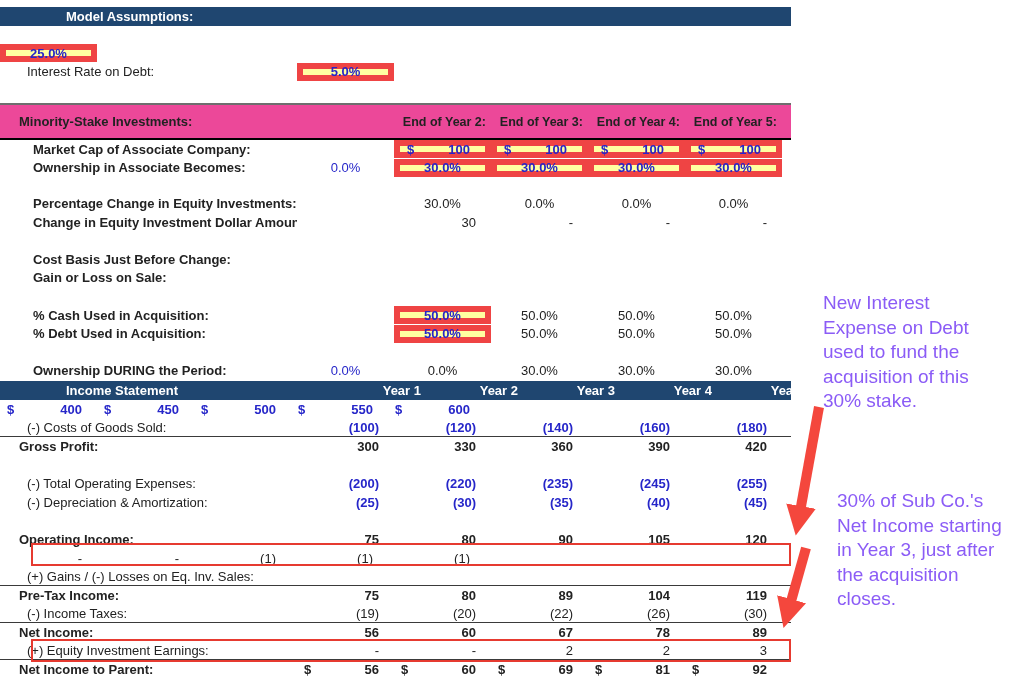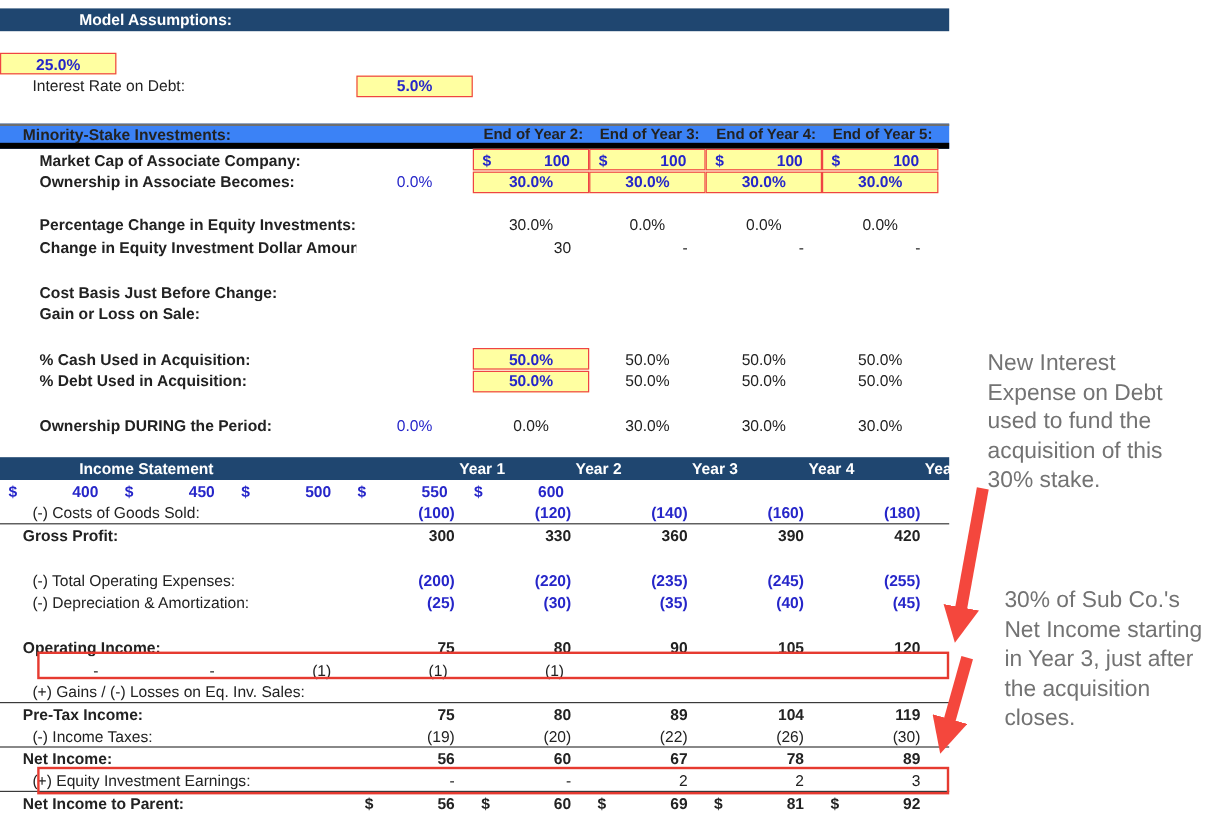--- a/index.html
+++ b/index.html
@@ -16,43 +16,43 @@
   .bar-title{padding-left:26px;flex:0 0 288px;box-sizing:border-box;margin-left:40px;}
   .section{position:absolute;left:0;width:791px;}
   .row{display:flex;height:18.6px;align-items:center;box-sizing:border-box;}
   .lbl{flex:0 0 297px;padding-left:27px;box-sizing:border-box;white-space:nowrap;overflow:hidden;}
   .lbl.main{padding-left:19px;}
   .lbl.min{padding-left:33px;font-weight:bold;}
   .cell{flex:0 0 97px;box-sizing:border-box;white-space:nowrap;}
   .c{text-align:center;}
   .r{text-align:right;padding-right:15px;}
   .money{display:flex;justify-content:space-between;padding:0 15px 0 7px;}
-  .yellow{background:#ffffa1;border:1px solid #ef4444;height:18px;display:flex;align-items:center;box-sizing:border-box;}
+  .yellow{background:#ffffa1;border:6px solid #ef4444;height:18px;display:flex;align-items:center;box-sizing:border-box;}
   .yellow.c{justify-content:center;}
   .yellow.money{justify-content:space-between;}
   .blue{color:#2626c9;}
   .bold{font-weight:bold;}
   .uline{border-bottom:1.5px solid #3a3a3a;}
   .bar-gray{
-    display:flex;align-items:center;height:21px;box-sizing:border-box;
-    background:#3b82f6;border-top:2px solid #6e6e6e;border-bottom:5px solid #000000;
+    display:flex;align-items:center;height:37px;box-sizing:border-box;
+    background:#ec4899;border-top:2px solid #6e6e6e;border-bottom:2px solid #000000;
     font-weight:bold;
   }
   .bar-gray .lbl{padding-left:19px;}
   .bar-gray .cell{text-align:right;padding-right:5px;font-size:12.5px;}
   .is-bar .cell{color:#fff;font-weight:bold;text-align:right;padding-right:13px;}
   .sp17{height:17px;} .sp18{height:18.6px;}
   .redbox{
     position:absolute;left:31px;width:760px;box-sizing:border-box;
     border:2.5px solid #e63a30;background:transparent;pointer-events:none;
   }
   #redbox1{top:543px;height:23px;}
   #redbox2{top:639px;height:23px;}
   .note{
-    position:absolute;color:#737373;font-size:19px;line-height:24.5px;
+    position:absolute;color:#8b5cf6;font-size:19px;line-height:24.5px;
     font-family:"Liberation Sans",sans-serif;
   }
   #note1{left:823px;top:291px;width:178px;}
   #note2{left:837px;top:489px;width:180px;}
   #arrows{position:absolute;left:0;top:0;pointer-events:none;}
 </style>
 </head>
 <body>
 
 <div class="sheet-bar" style="top:7px;">

